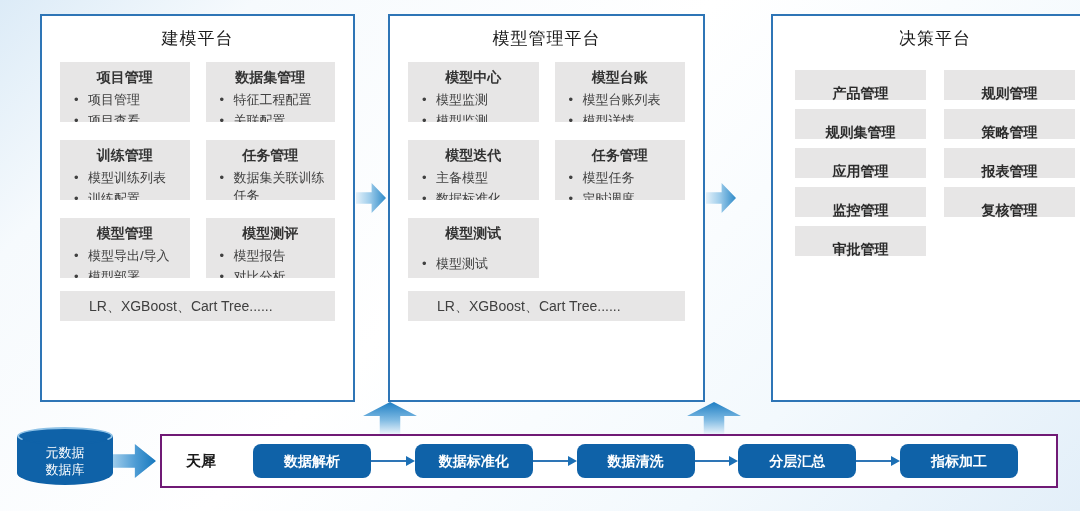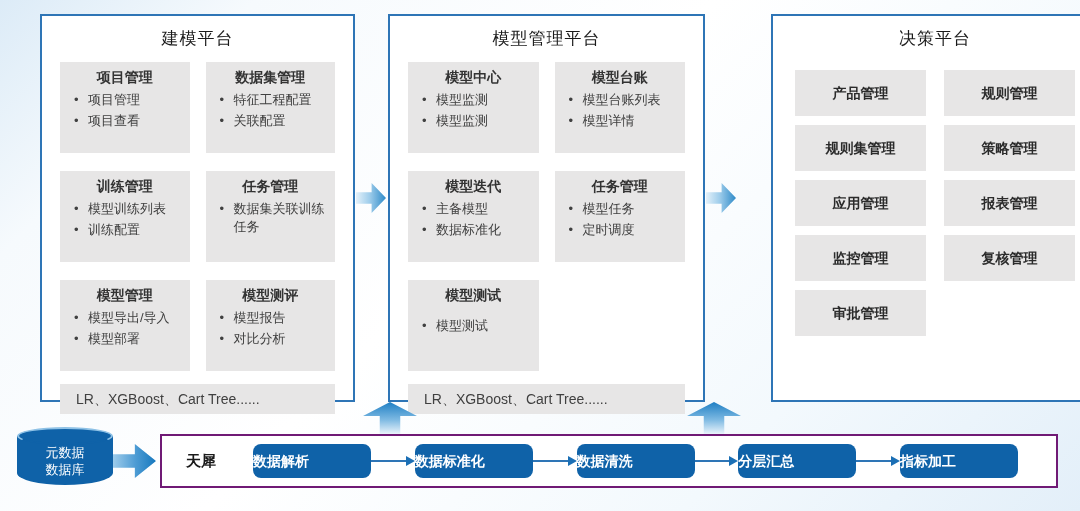--- a/index.html
+++ b/index.html
@@ -17,38 +17,38 @@
   .p2 { left:388px; width:317px; }
   .p3 { left:771px; width:328px; }
   .panel-title {
     text-align:center; font-weight:normal; font-size:17px; color:#1a1a1a;
     padding-top:11px; height:46px; letter-spacing:1px;
   }
   .cards2 {
     display:grid; grid-template-columns:1fr 1fr;
     column-gap:16px; row-gap:18px; padding:0 18px;
   }
-  .card { background:#e7e6e6; height:91px; padding:7px 6px 0 6px; overflow:hidden; }
+  .card { background:#e7e6e6; height:60px; padding:7px 6px 0 6px; overflow:hidden; }
   .card-title { text-align:center; font-weight:bold; font-size:14px; color:#333333; margin-bottom:4px; }
   .card-list { list-style:none; }
   .card-list li {
     position:relative; padding-left:16px; font-size:13px; color:#404040;
     line-height:18px; margin:3px 0 3px 6px;
   }
   .card-list li::before { content:"•"; position:absolute; left:2px; color:#404040; }
   .footer-bar {
     margin:13px 18px 0 18px; height:30px; background:#e7e6e6;
-    font-size:14px; color:#404040; line-height:30px; padding-left:16px;
+    font-size:14px; color:#404040; line-height:30px; padding-left:29px;
   }
   .modules {
     display:grid; grid-template-columns:1fr 1fr;
     column-gap:18px; row-gap:9px; padding:8px 22px 0 22px;
   }
   .module-btn {
-    background:#e7e6e6; height:46px; line-height:46px; text-align:center;
+    background:#e7e6e6; height:30px; line-height:46px; text-align:center;
     font-weight:bold; font-size:14px; color:#2b2b2b;
   }
   
   .arrow-right {
     position:absolute; width:30px; height:30px;
     background:linear-gradient(90deg,#e3f1fa 0%,#9fcdeb 45%,#2e8ac8 100%);
     clip-path:polygon(0 31%,52% 31%,52% 0,100% 50%,52% 100%,52% 69%,0 69%);
   }
   .a1 { left:356px; top:183px; }
   .a2 { left:706px; top:183px; }
@@ -81,21 +81,21 @@
   }
   
   .pipeline-box {
     position:absolute; left:160px; top:434px; width:898px; height:54px;
     background:#ffffff; border:2px solid #701a75;
     display:flex; align-items:center; padding:0 38px 0 24px;
   }
   .pipeline-label { font-weight:bold; font-size:15px; color:#1a1a1a; margin-right:37px; white-space:nowrap; }
   .step-btn {
     width:118px; height:34px; line-height:34px; flex:0 0 auto;
-    background:#0f62a8; border-radius:8px; text-align:left;
+    background:#0f62a8; border-radius:8px; text-align:center;
     color:#ffffff; font-weight:bold; font-size:14px;
   }
   .connector { flex:1 1 auto; display:flex; align-items:center; min-width:18px; }
   .connector .line { flex:1; height:2px; background:#2e75b6; }
   .connector .head {
     width:0; height:0; border-left:9px solid #1b6fb5;
     border-top:5px solid transparent; border-bottom:5px solid transparent;
   }
 </style>
 </head>

